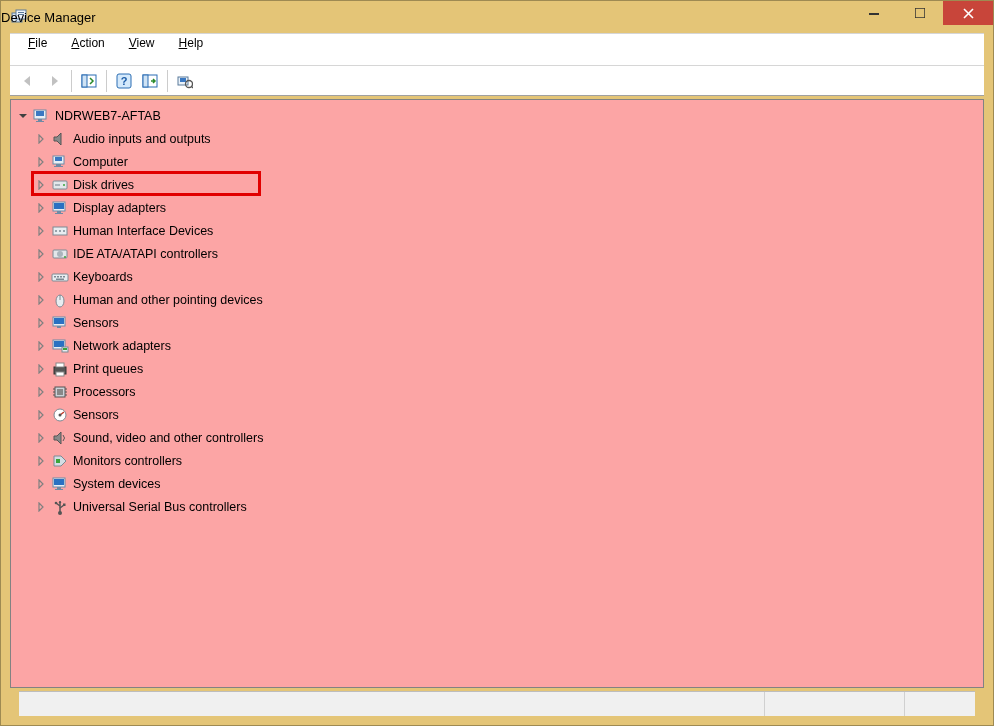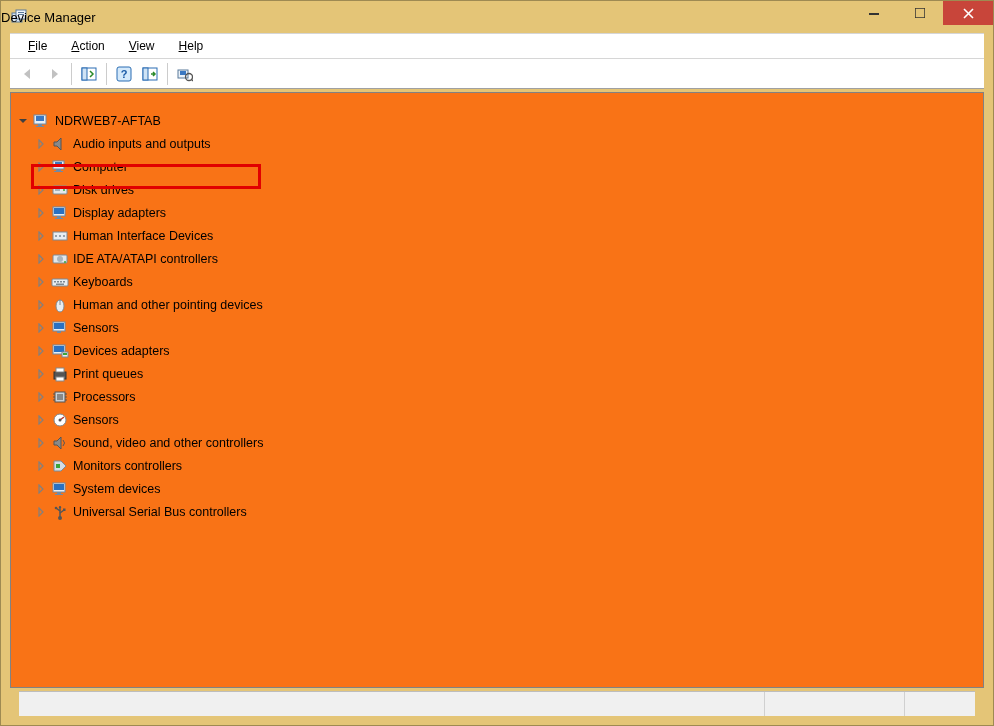--- a/index.html
+++ b/index.html
@@ -59,26 +59,26 @@
   }
   .tbtn.close {
     background: #c8453a;
     color: #fff;
     width: 50px;
     font-size: 13px;
   }
   .tbtn svg { display:block; }
   
   .menubar {
-    height: 26px;
+    height: 33px;
     background: #fff;
     border-top: 1px solid #d6d6d6;
     border-bottom: 1px solid #d6d6d6;
     display: flex;
-    align-items: center;
+    align-items: flex-start;
     padding-left: 8px;
     gap: 4px;
     margin: 0 9px;
   }
   .menuitem {
     padding: 2px 10px;
     font-size: 12px;
   }
   .menuitem .mn { text-decoration: underline; }
   
@@ -108,24 +108,24 @@
   
   .content-wrap {
     flex: 1;
     background: #e4c577;
     padding: 3px 9px 0 9px;
     display: flex;
     flex-direction: column;
   }
   .content {
     flex: 1;
-    background: #f97316;
+    background: #fca5a5;
     border: 1px solid #828282;
     overflow: auto;
-    padding: 14px 0;
+    padding: 2px 0;
   }
   
   .tree { padding-top: 2px; }
   .tree-row {
     display: flex;
     align-items: center;
     height: 23px;
     padding-left: 4px;
     white-space: nowrap;
   }
@@ -424,21 +424,21 @@
                 </svg>
               </span>
               <span class="tree-icon">
                 <svg width="18" height="18" viewBox="0 0 18 18">
                   <rect x="2" y="3" width="12" height="9" fill="#e8eef4" stroke="#6f8aa5"></rect>
                   <rect x="3" y="4" width="10" height="6" fill="#2a71c2"></rect>
                   <rect x="11" y="10" width="6" height="5" fill="#e8edf1" stroke="#7d8a94"></rect>
                   <rect x="12" y="11" width="4" height="2" fill="#3aa53a"></rect>
                 </svg>
               </span>
-              <span class="tree-label">Devices adapters</span>
+              <span class="tree-label">Network adapters</span>
             </div>
             <div class="tree-row child">
               <span class="expander">
                 <svg width="10" height="10">
                   <path d="M3 1 L7 5 L3 9 Z" fill="none" stroke="#808080" stroke-width="1.2"></path>
                 </svg>
               </span>
               <span class="tree-icon">
                 <svg width="18" height="18" viewBox="0 0 18 18">
                   <rect x="3" y="7" width="12" height="7" fill="#555" stroke="#333"></rect>

